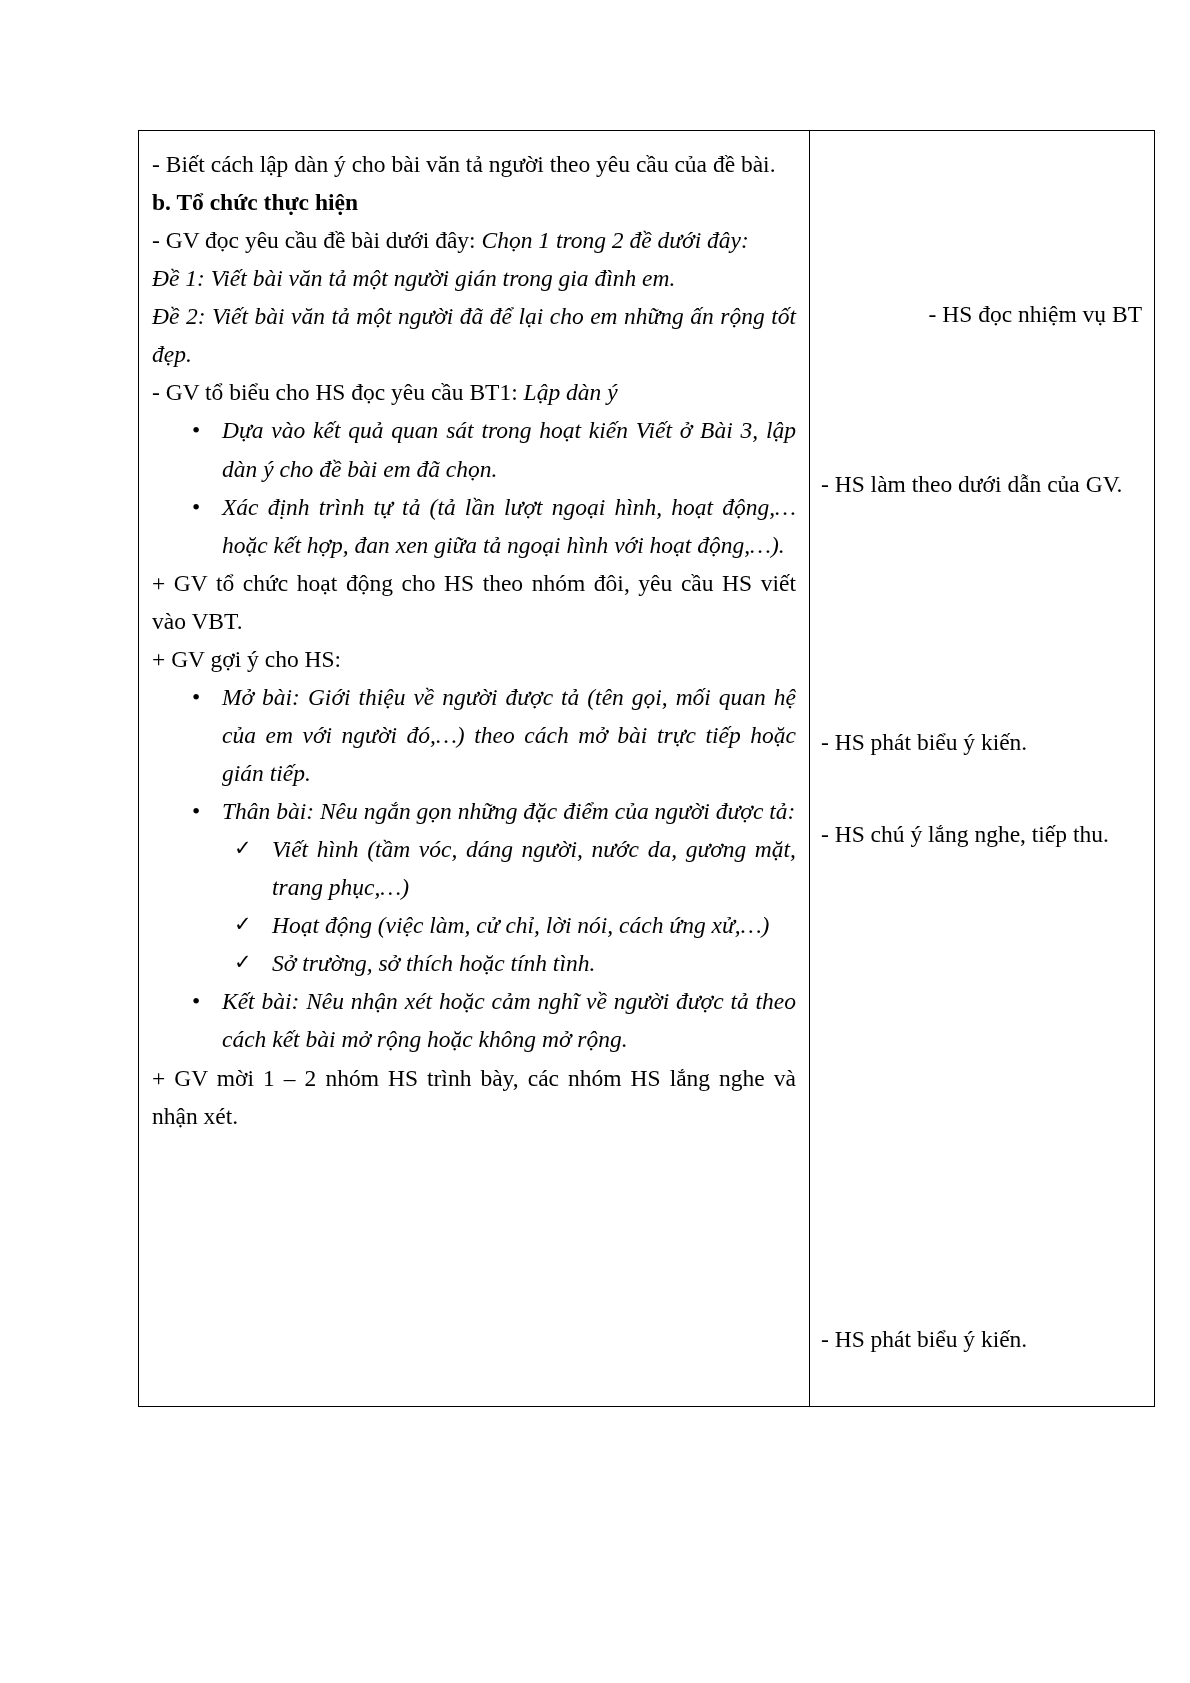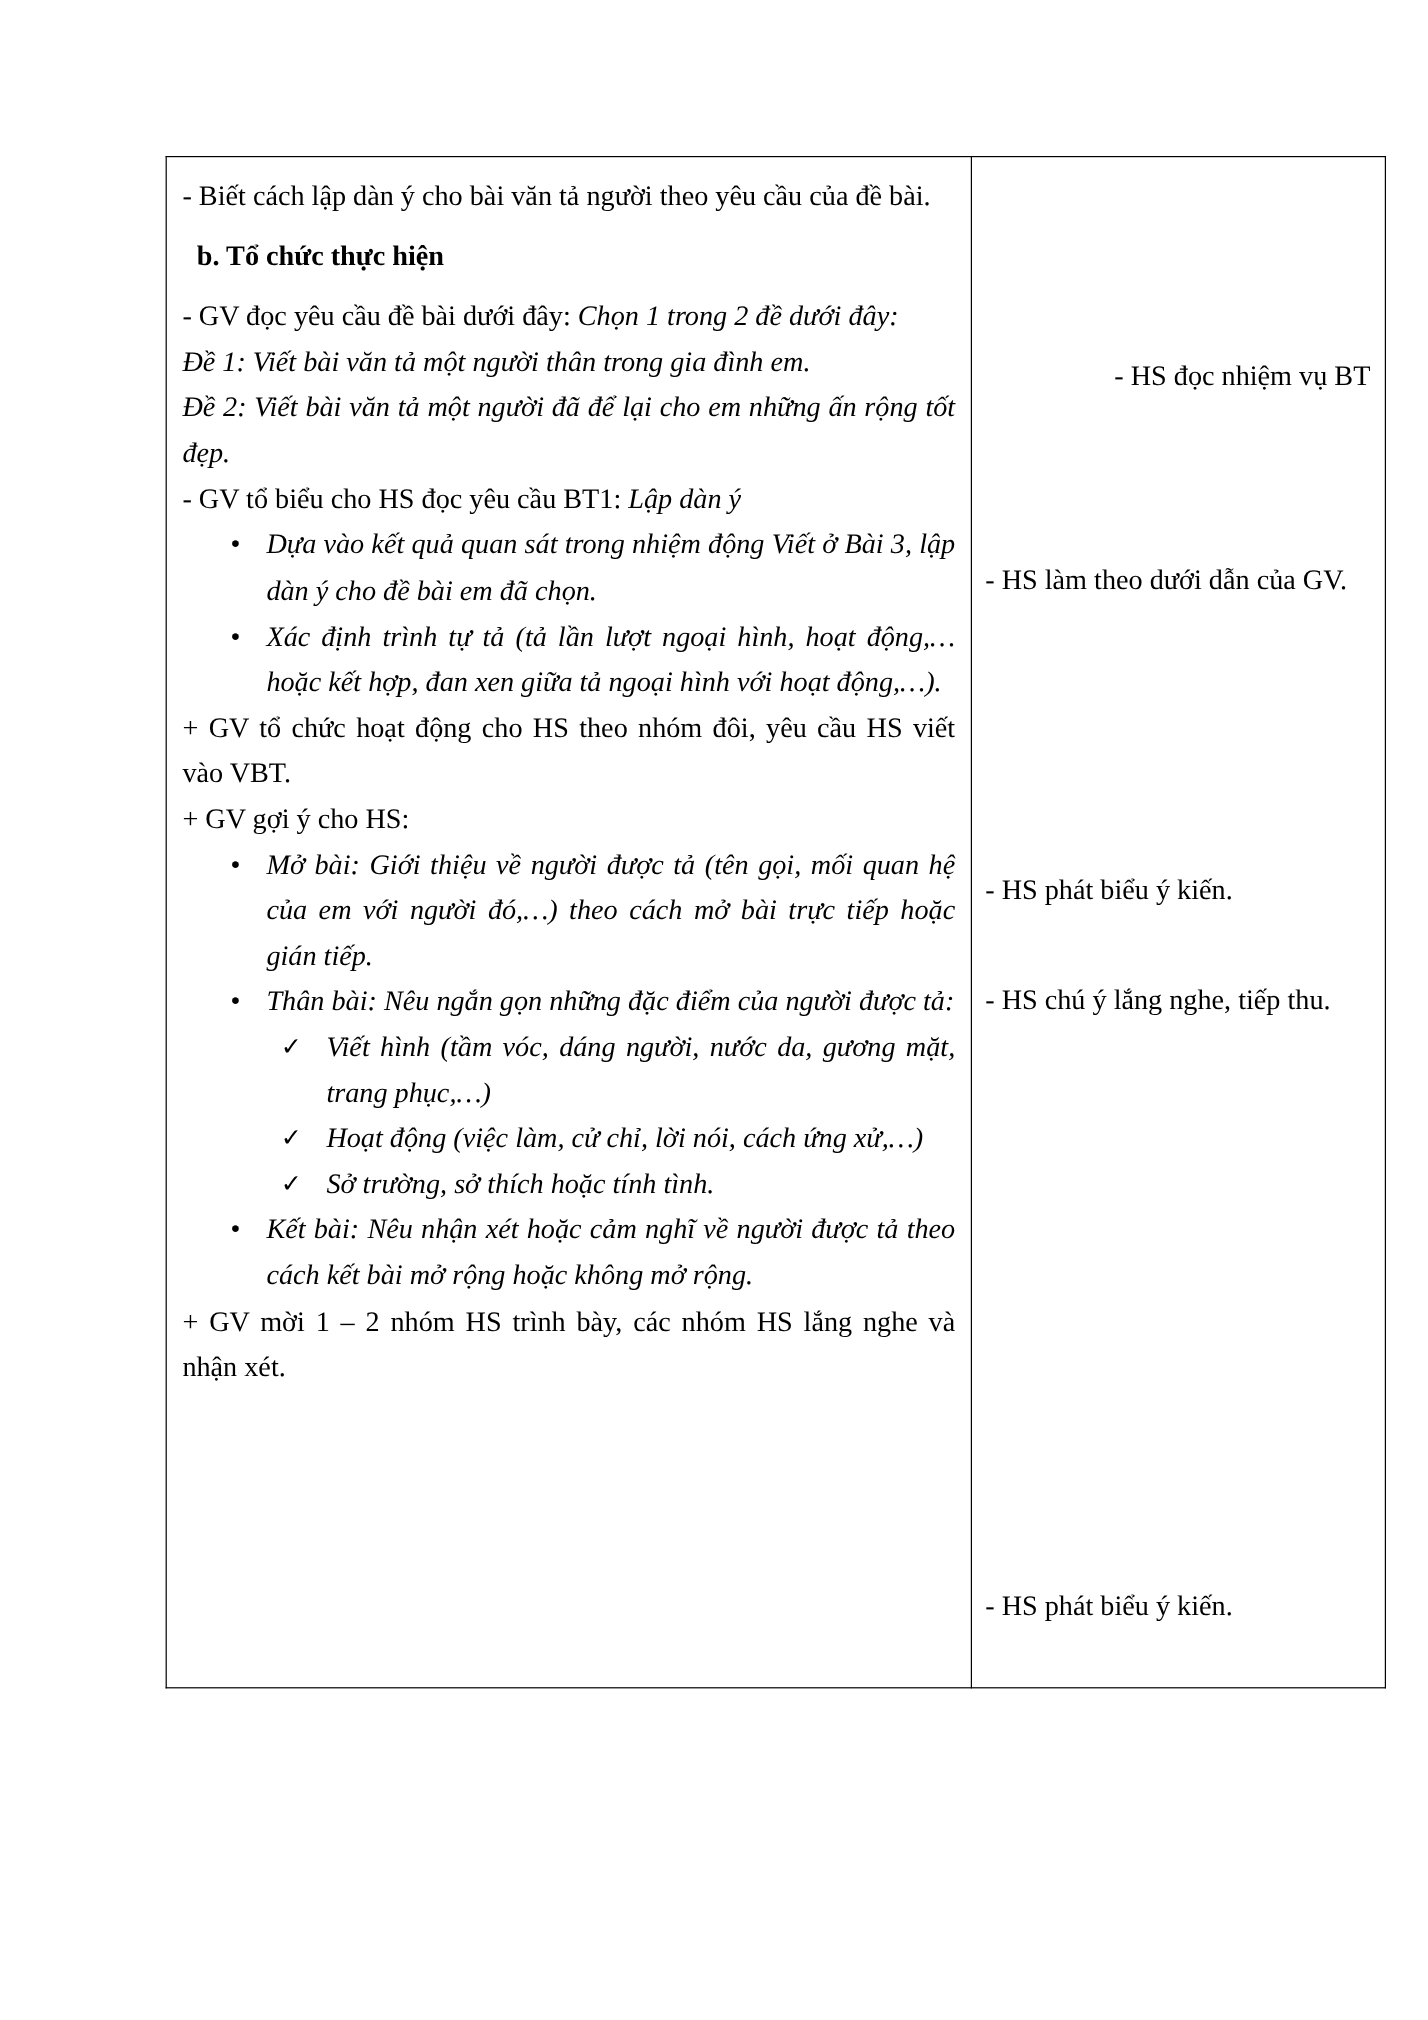--- a/index.html
+++ b/index.html
@@ -52,21 +52,21 @@
     margin: 0 0 0 0;
     font-size: 23.5px;
     line-height: 1.62;
     text-align: justify;
     text-justify: inter-word;
     font-family: Liberation Serif, serif;
   }
   .ital { font-style: italic; margin-top: 24px; }
 
   p.b-head {
-    margin: 12px;
+    margin: 0;
     font-size: 23.5px;
     line-height: 1.62;
     font-weight: bold;
   }
 
   
   ul.bullets {
     margin: 0;
     padding: 0;
     list-style: none;
@@ -140,28 +140,28 @@
 
       <td class="col-left">
         <div class="cell-inner-left">
 
           <p class="line"><span>- Biết cách lập dàn ý cho bài văn tả người theo yêu cầu của đề bài.</span></p>
 
           <p class="b-head">b. Tổ chức thực hiện</p>
 
           <p class="line"><span>- GV đọc yêu cầu đề bài dưới đây: </span><span class="ital">Chọn 1 trong 2 đề dưới đây:</span></p>
 
-          <p class="line ital">Đề 1: Viết bài văn tả một người thân trong gia đình em.</p>
+          <p class="line ital">Đề 1: Viết bài văn tả một người gián trong gia đình em.</p>
 
           <p class="line ital">Đề 2: Viết bài văn tả một người đã để lại cho em những ấn rộng tốt đẹp.</p>
 
           <p class="line"><span>- GV tổ biểu cho HS đọc yêu cầu BT1: </span><span class="ital">Lập dàn ý</span></p>
 
           <ul class="bullets">
-            <li><span class="mk">•</span><span>Dựa vào kết quả quan sát trong nhiệm động Viết ở Bài 3, lập dàn ý cho đề bài em đã chọn.</span></li>
+            <li><span class="mk">•</span><span>Dựa vào kết quả quan sát trong hoạt kiến Viết ở Bài 3, lập dàn ý cho đề bài em đã chọn.</span></li>
             <li><span class="mk">•</span><span>Xác định trình tự tả (tả lần lượt ngoại hình, hoạt động,… hoặc kết hợp, đan xen giữa tả ngoại hình với hoạt động,…).</span></li>
           </ul>
 
           <p class="line">+ GV tổ chức hoạt động cho HS theo nhóm đôi, yêu cầu HS viết vào VBT.</p>
 
           <p class="line">+ GV gợi ý cho HS:</p>
 
           <ul class="bullets">
             <li><span class="mk">•</span><span>Mở bài: Giới thiệu về người được tả (tên gọi, mối quan hệ của em với người đó,…) theo cách mở bài trực tiếp hoặc gián tiếp.</span></li>
             <li><span class="mk">•</span><span>Thân bài: Nêu ngắn gọn những đặc điểm của người được tả:</span>

